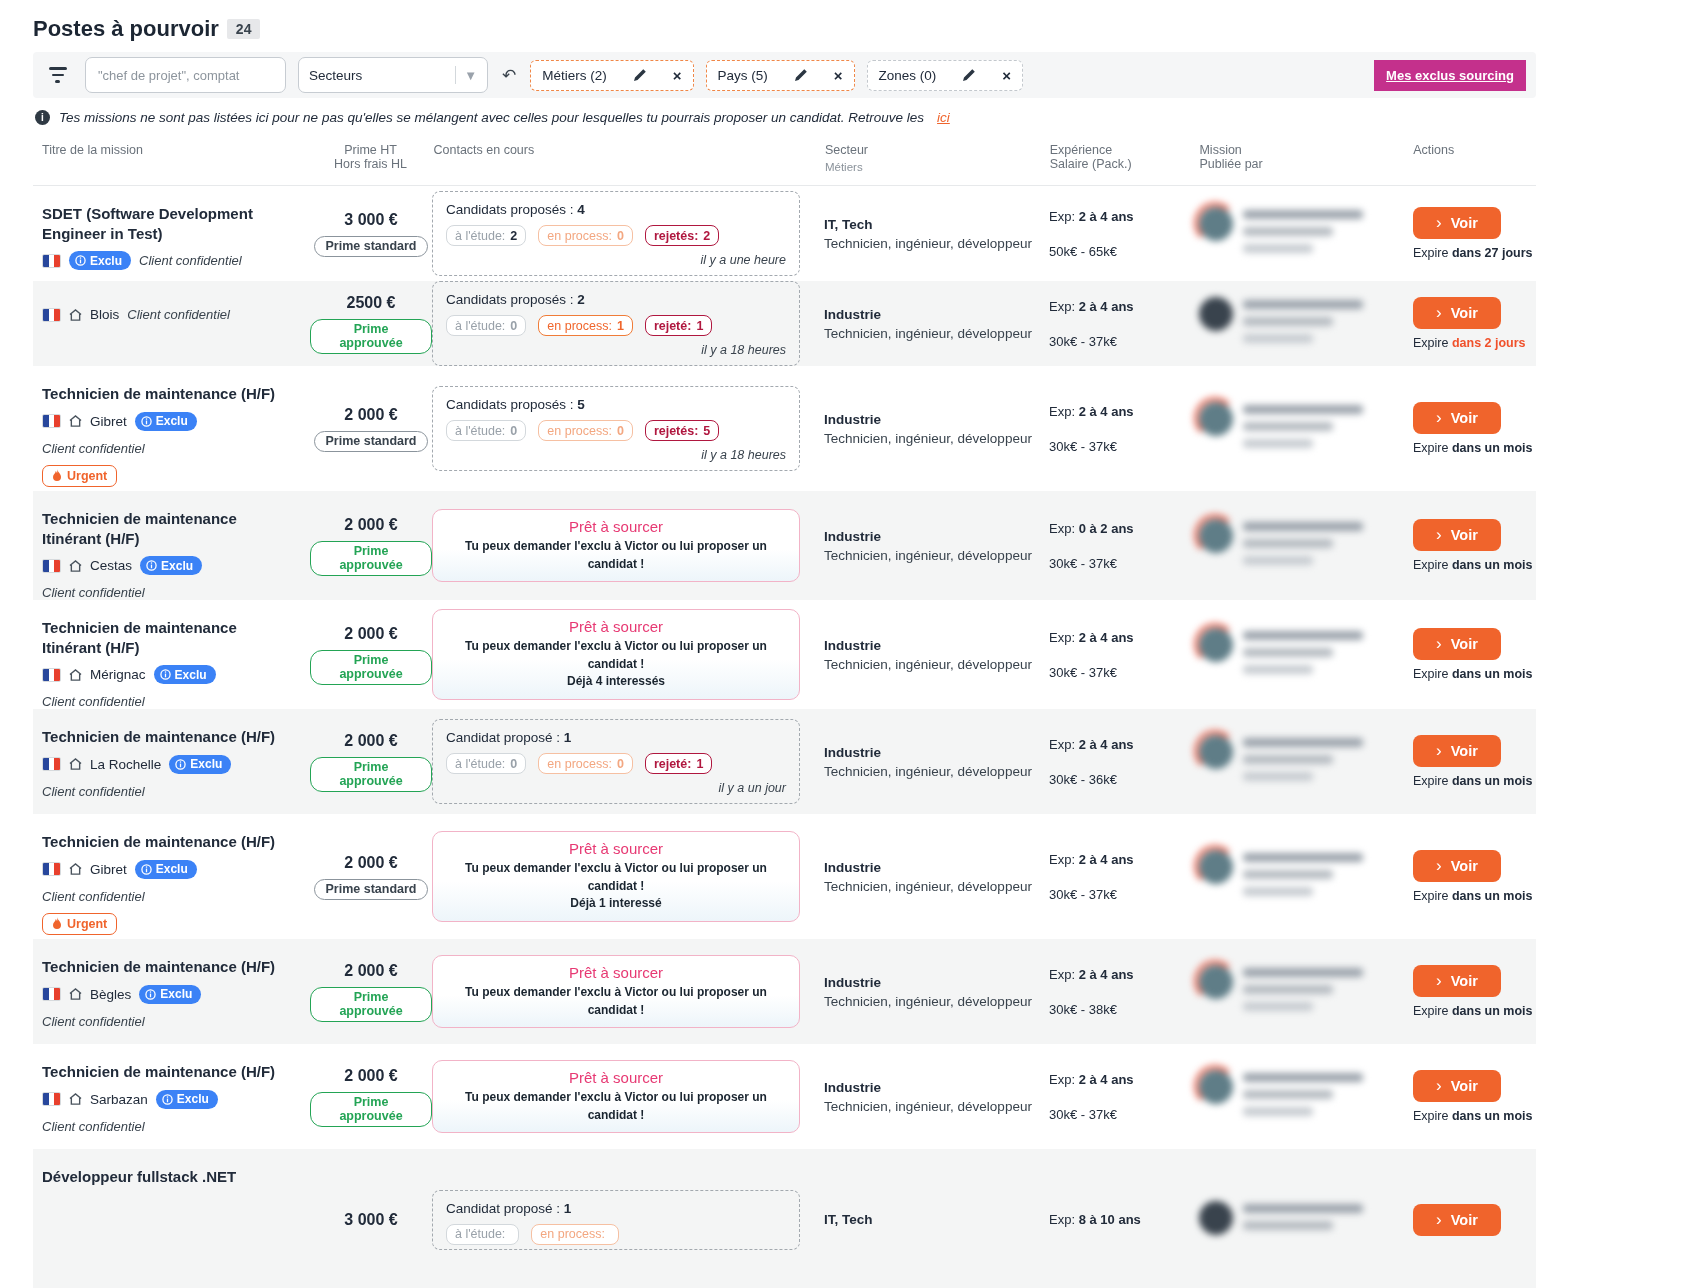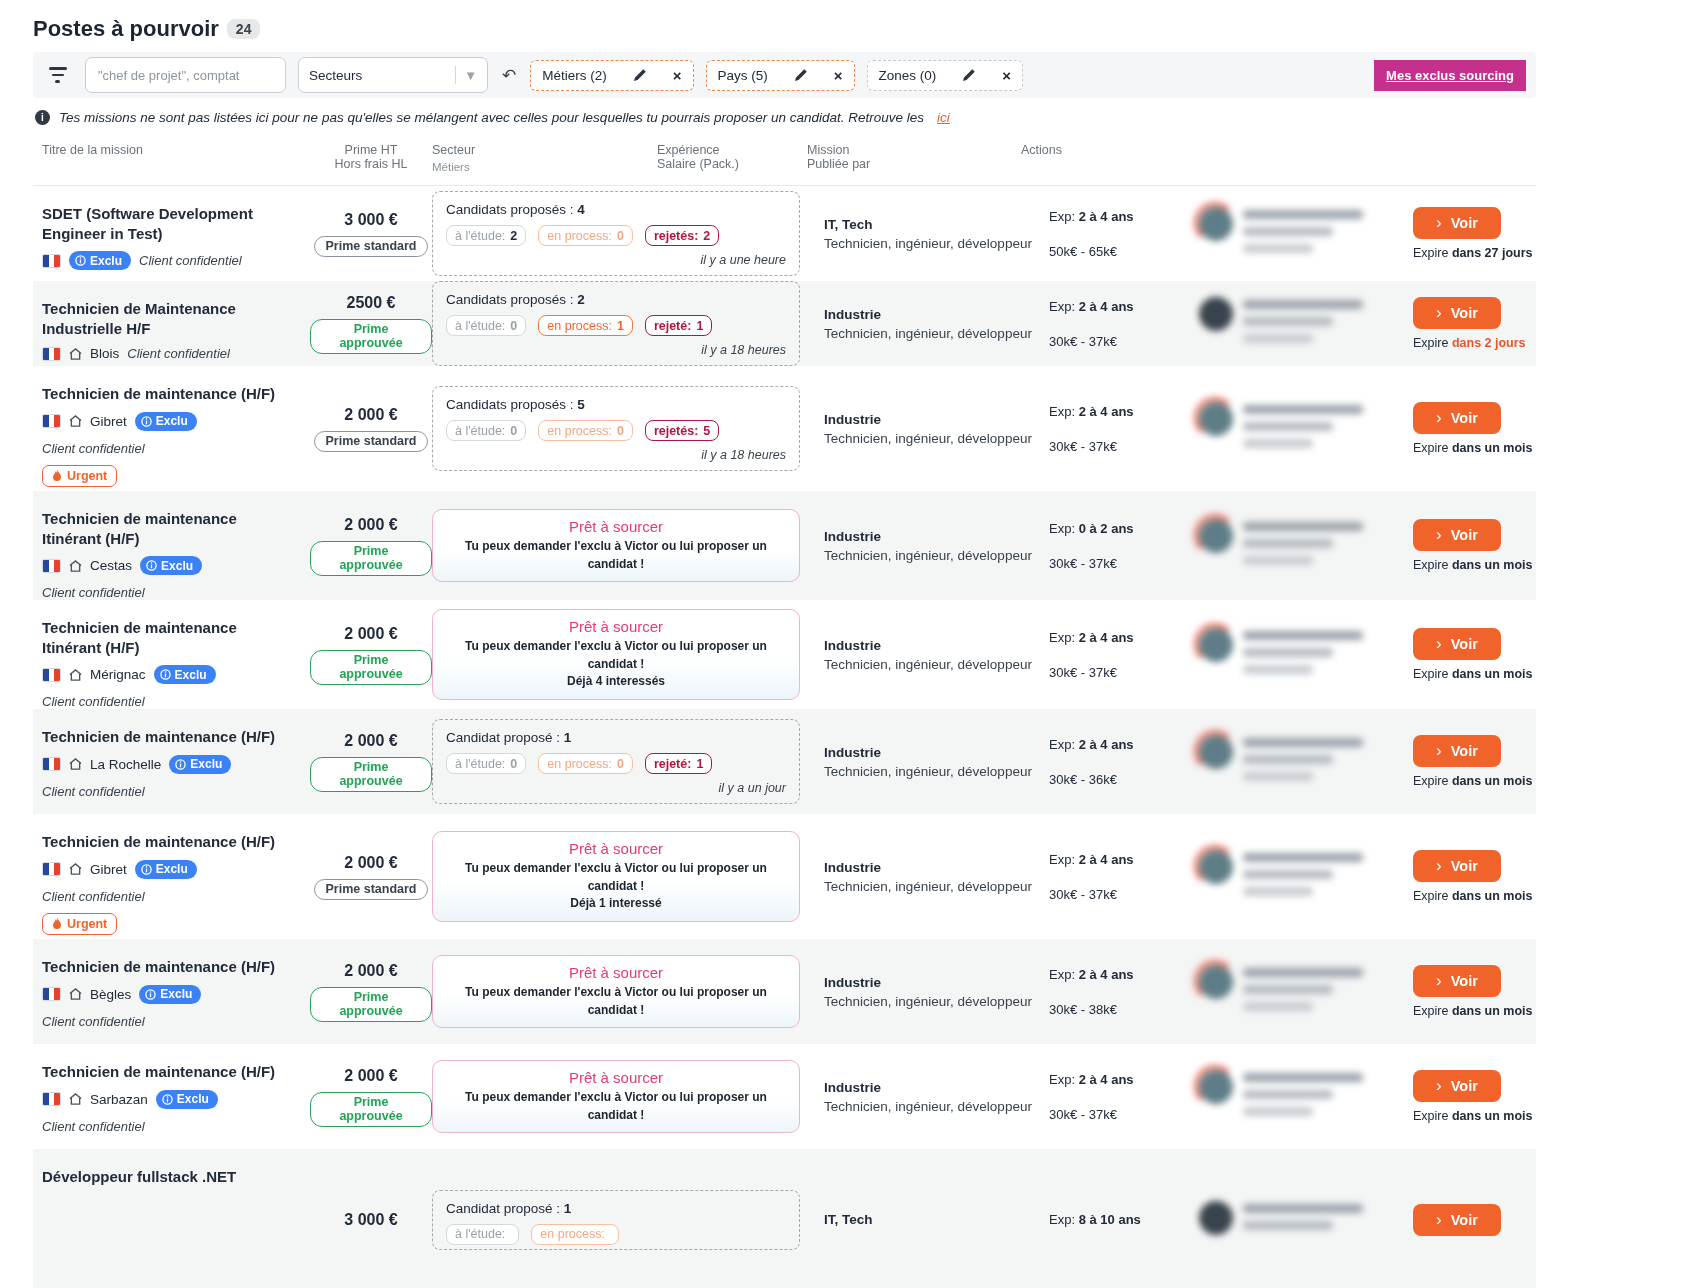--- a/index.html
+++ b/index.html
@@ -2,21 +2,21 @@
 <html><head>
 <meta charset="utf-8">
 <style>
   html,body{margin:0;padding:0;}
   body{width:1701px;height:1288px;overflow:hidden;background:#fff;
        font-family:"Liberation Sans","DejaVu Sans",sans-serif;color:#212b3a;}
   .page{width:1503px;margin-left:33px;}
   
   .pagehead{display:flex;align-items:center;gap:8px;padding:16px 0 10px 0;}
   .pagehead h1{font-size:22px;margin:0;font-weight:700;color:#1c2633;}
-  .countbadge{background:#e7e8ea;color:#39434d;font-weight:700;font-size:14px;border-radius:8px;padding:2px 9px;}
+  .countbadge{background:#e7e8ea;color:#39434d;font-weight:700;font-size:14px;border-radius:2px;padding:2px 9px;}
   
   .filterbar{background:#f5f6f7;border-radius:4px;height:46px;display:flex;align-items:center;padding:0 10px;gap:12px;}
   .fl-icon{display:inline-flex;flex-direction:column;gap:4px;margin:0 6px;}
   .fl-icon i{display:block;height:2.5px;background:#2b3642;border-radius:2px;}
   .fl-icon i:nth-child(1){width:18px;}.fl-icon i:nth-child(2){width:12px;margin-left:3px;}.fl-icon i:nth-child(3){width:5px;margin-left:6px;}
   .search{width:175px;height:34px;border:1px solid #c7ccd2;border-radius:7px;padding:0 12px;font-size:13px;background:#fff;color:#212b3a;font-family:inherit;}
   .search::placeholder{color:#8d959d;}
   .selectbox{width:168px;height:34px;border:1px solid #c7ccd2;border-radius:7px;background:#fff;display:flex;align-items:center;padding:0 10px;font-size:13.5px;color:#212b3a;cursor:pointer;}
   .selectbox .sep{width:1px;height:18px;background:#d3d8dc;margin-left:auto;margin-right:8px;}
   .chev-down{color:#9aa2ab;font-size:13px;}
@@ -153,20 +153,21 @@
     <span>Tes missions ne sont pas listées ici pour ne pas qu'elles se mélangent avec celles pour lesquelles tu pourrais proposer un candidat. Retrouve les</span>
     <a href="#">ici</a>
   </div>
 
   <div class="thead">
     <div class="c-title">Titre de la mission</div>
     <div class="c-prime">
         <div>Prime HT</div>
         <div>Hors frais HL</div>
       </div>
+    <div class="c-contacts">Contacts en cours</div>
     <div class="c-sector">
         <div>Secteur</div>
         <div class="sub">Métiers</div>
       </div>
     <div class="c-exp">
         <div>Expérience</div>
         <div>Salaire (Pack.)</div>
       </div>
     <div class="c-mission">
         <div>Mission</div>
@@ -241,21 +242,20 @@
       <button class="voir">
           <span class="chev">›</span>
           <span>Voir</span>
         </button>
       <div class="expire"><span>Expire</span> <b>dans 27 jours</b></div>
     </div>
   </div>
 
   <div class="row gray h82">
     <div class="c-title">
-      <div class="mtitle">Technicien de Maintenance Industrielle H/F</div>
       <div class="meta">
         <span class="flag">
             <i class="b"></i>
             <i class="w"></i>
             <i class="r"></i>
           </span>
         <span class="homeico">
             <svg width="13" height="12" viewBox="0 0 14 13">
               <path d="M1 6 L7 1 L13 6 M2.5 5.5 V12 H11.5 V5.5" fill="none" stroke="#4a545e" stroke-width="1.5"></path>
             </svg>

